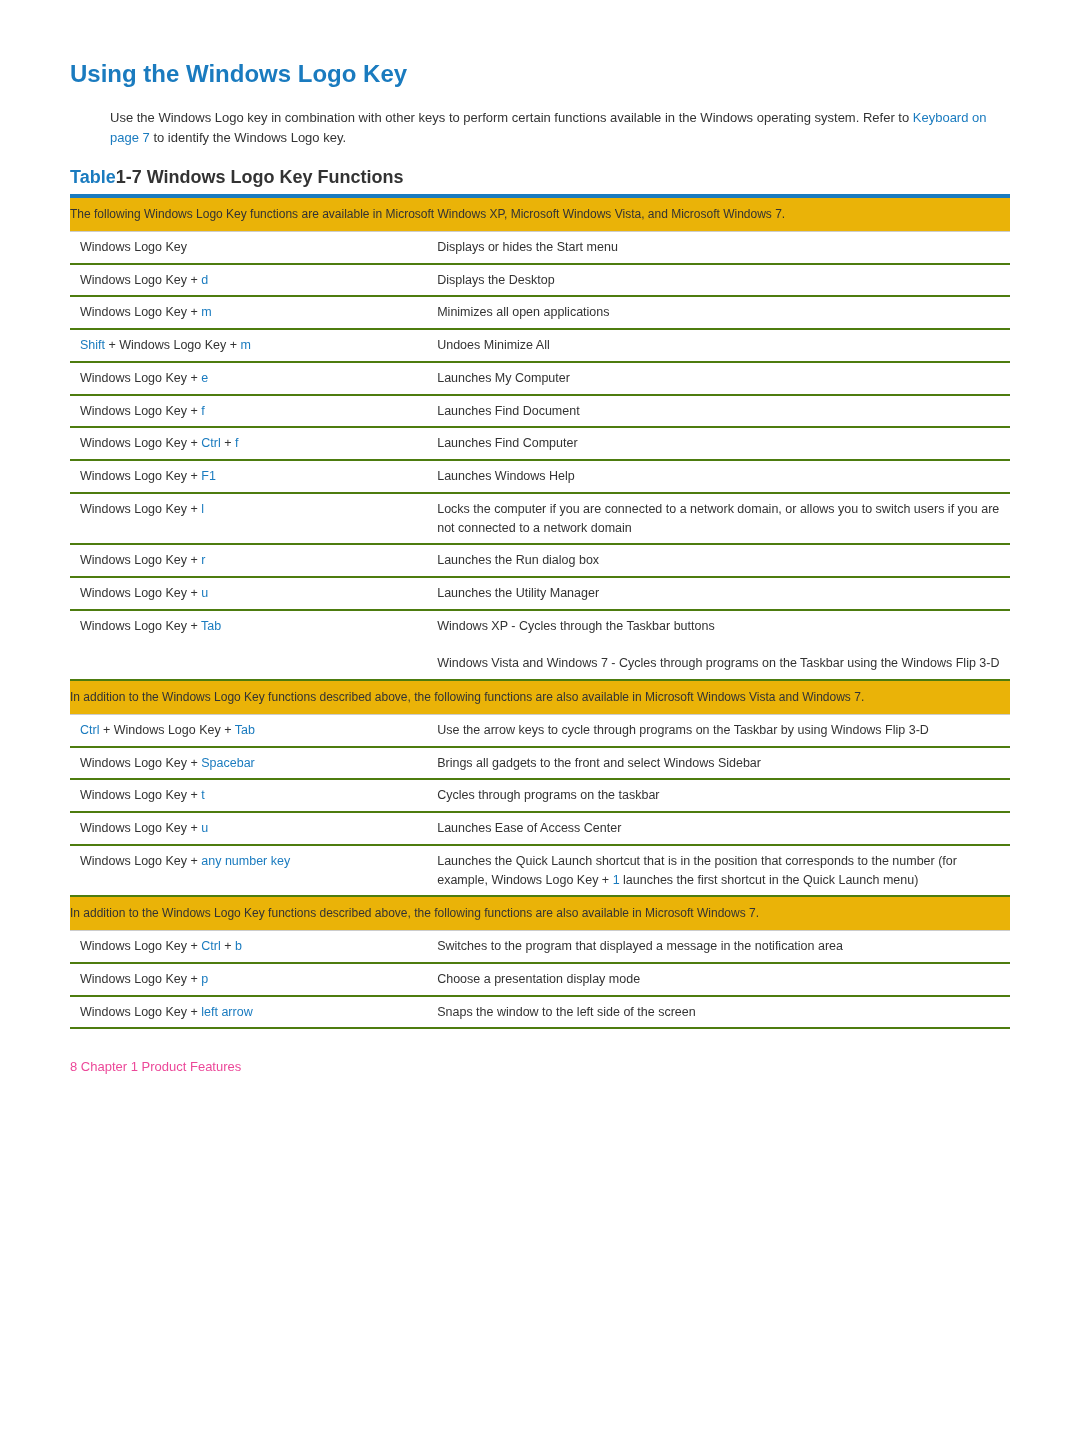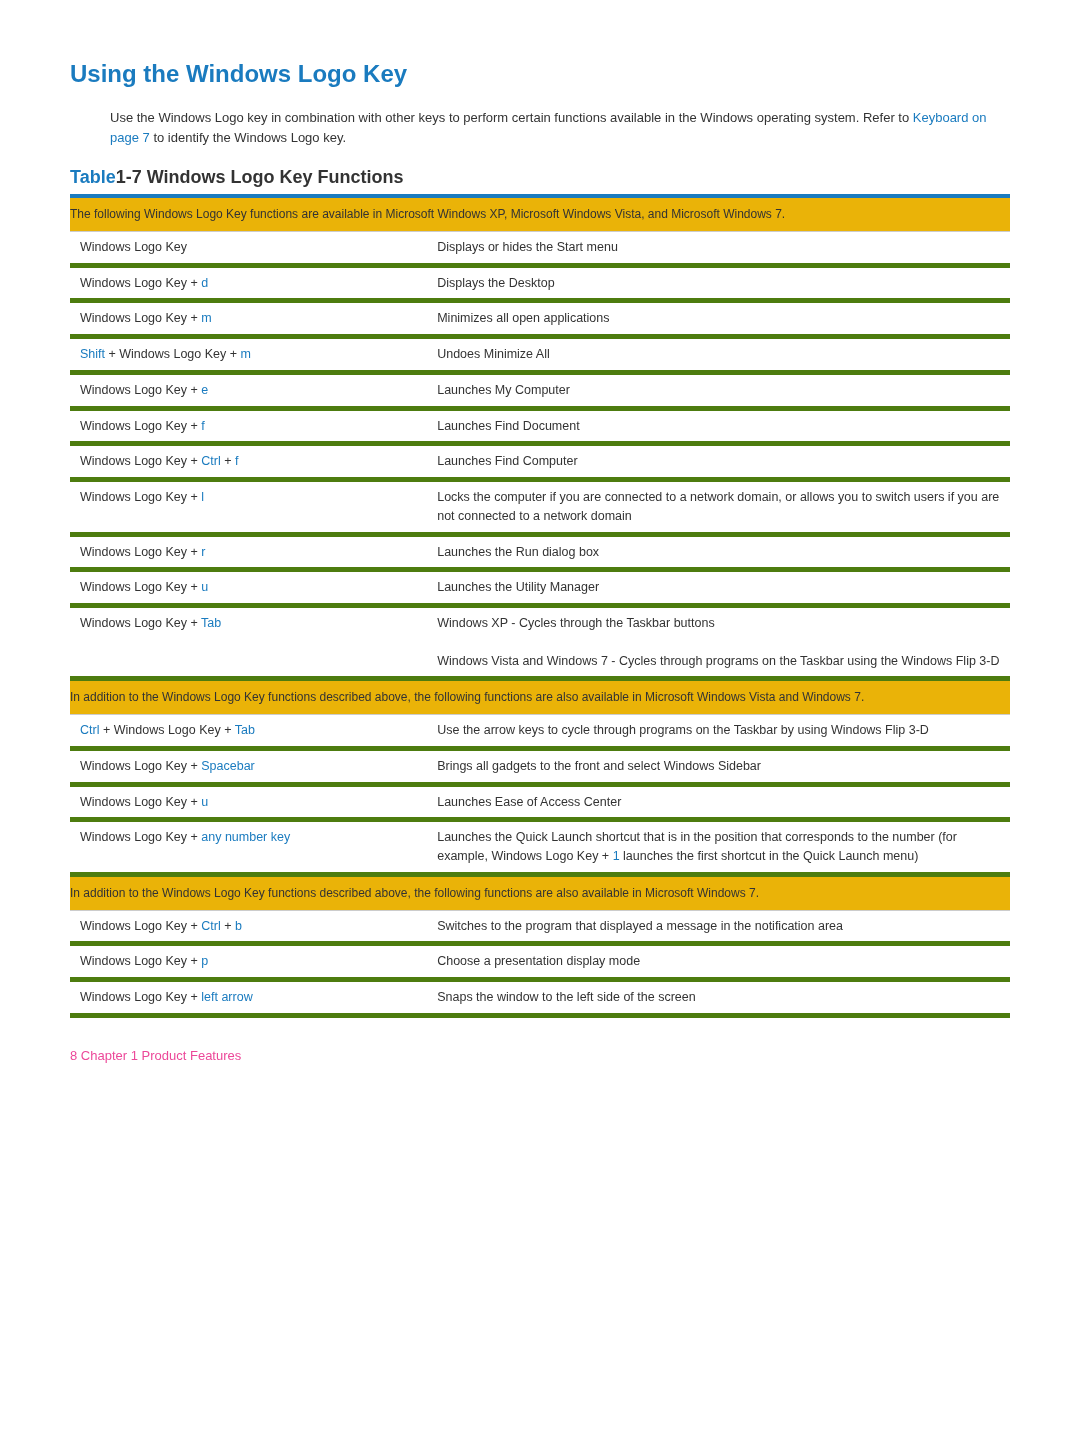--- a/index.html
+++ b/index.html
@@ -48,21 +48,21 @@
     }
     tr.section-header td {
       background-color: #eab308;
       padding: 8px 0;
       font-size: 12px;
       line-height: 1.4;
       border-bottom: 1px solid #ccc;
     }
     tr.data-row td {
       padding: 6px 10px;
-      border-bottom: 5px solid #4d7c0f;
+      border-bottom: 2px solid #4d7c0f;
       vertical-align: top;
       line-height: 1.5;
     }
     tr.data-row td:first-child {
       width: 38%;
     }
     tr.data-row td:last-child {
       width: 62%;
     }
     .link {
@@ -119,20 +119,24 @@
   </tr>
   <tr class="data-row">
     <td>Windows Logo Key + <span class="link">f</span></td>
     <td>Launches Find Document</td>
   </tr>
   <tr class="data-row">
     <td>Windows Logo Key + <span class="link">Ctrl</span> + <span class="link">f</span></td>
     <td>Launches Find Computer</td>
   </tr>
   <tr class="data-row">
+    <td>Windows Logo Key + <span class="link">F1</span></td>
+    <td>Launches Windows Help</td>
+  </tr>
+  <tr class="data-row">
     <td>Windows Logo Key + <span class="link">l</span></td>
     <td>Locks the computer if you are connected to a network domain, or allows you to switch users if you are not connected to a network domain</td>
   </tr>
   <tr class="data-row">
     <td>Windows Logo Key + <span class="link">r</span></td>
     <td>Launches the Run dialog box</td>
   </tr>
   <tr class="data-row">
     <td>Windows Logo Key + <span class="link">u</span></td>
     <td>Launches the Utility Manager</td>
@@ -151,20 +155,24 @@
 
   <tr class="data-row">
     <td><span class="link">Ctrl</span> + Windows Logo Key + <span class="link">Tab</span></td>
     <td>Use the arrow keys to cycle through programs on the Taskbar by using Windows Flip 3-D</td>
   </tr>
   <tr class="data-row">
     <td>Windows Logo Key + <span class="link">Spacebar</span></td>
     <td>Brings all gadgets to the front and select Windows Sidebar</td>
   </tr>
   <tr class="data-row">
+    <td>Windows Logo Key + <span class="link">t</span></td>
+    <td>Cycles through programs on the taskbar</td>
+  </tr>
+  <tr class="data-row">
     <td>Windows Logo Key + <span class="link">u</span></td>
     <td>Launches Ease of Access Center</td>
   </tr>
   <tr class="data-row">
     <td>Windows Logo Key + <span class="link">any number key</span></td>
     <td>Launches the Quick Launch shortcut that is in the position that corresponds to the number (for example, Windows Logo Key + <span class="link">1</span> launches the first shortcut in the Quick Launch menu)</td>
   </tr>
 
   <tr class="section-header">
     <td colspan="2">In addition to the Windows Logo Key functions described above, the following functions are also available in Microsoft Windows 7.</td>

